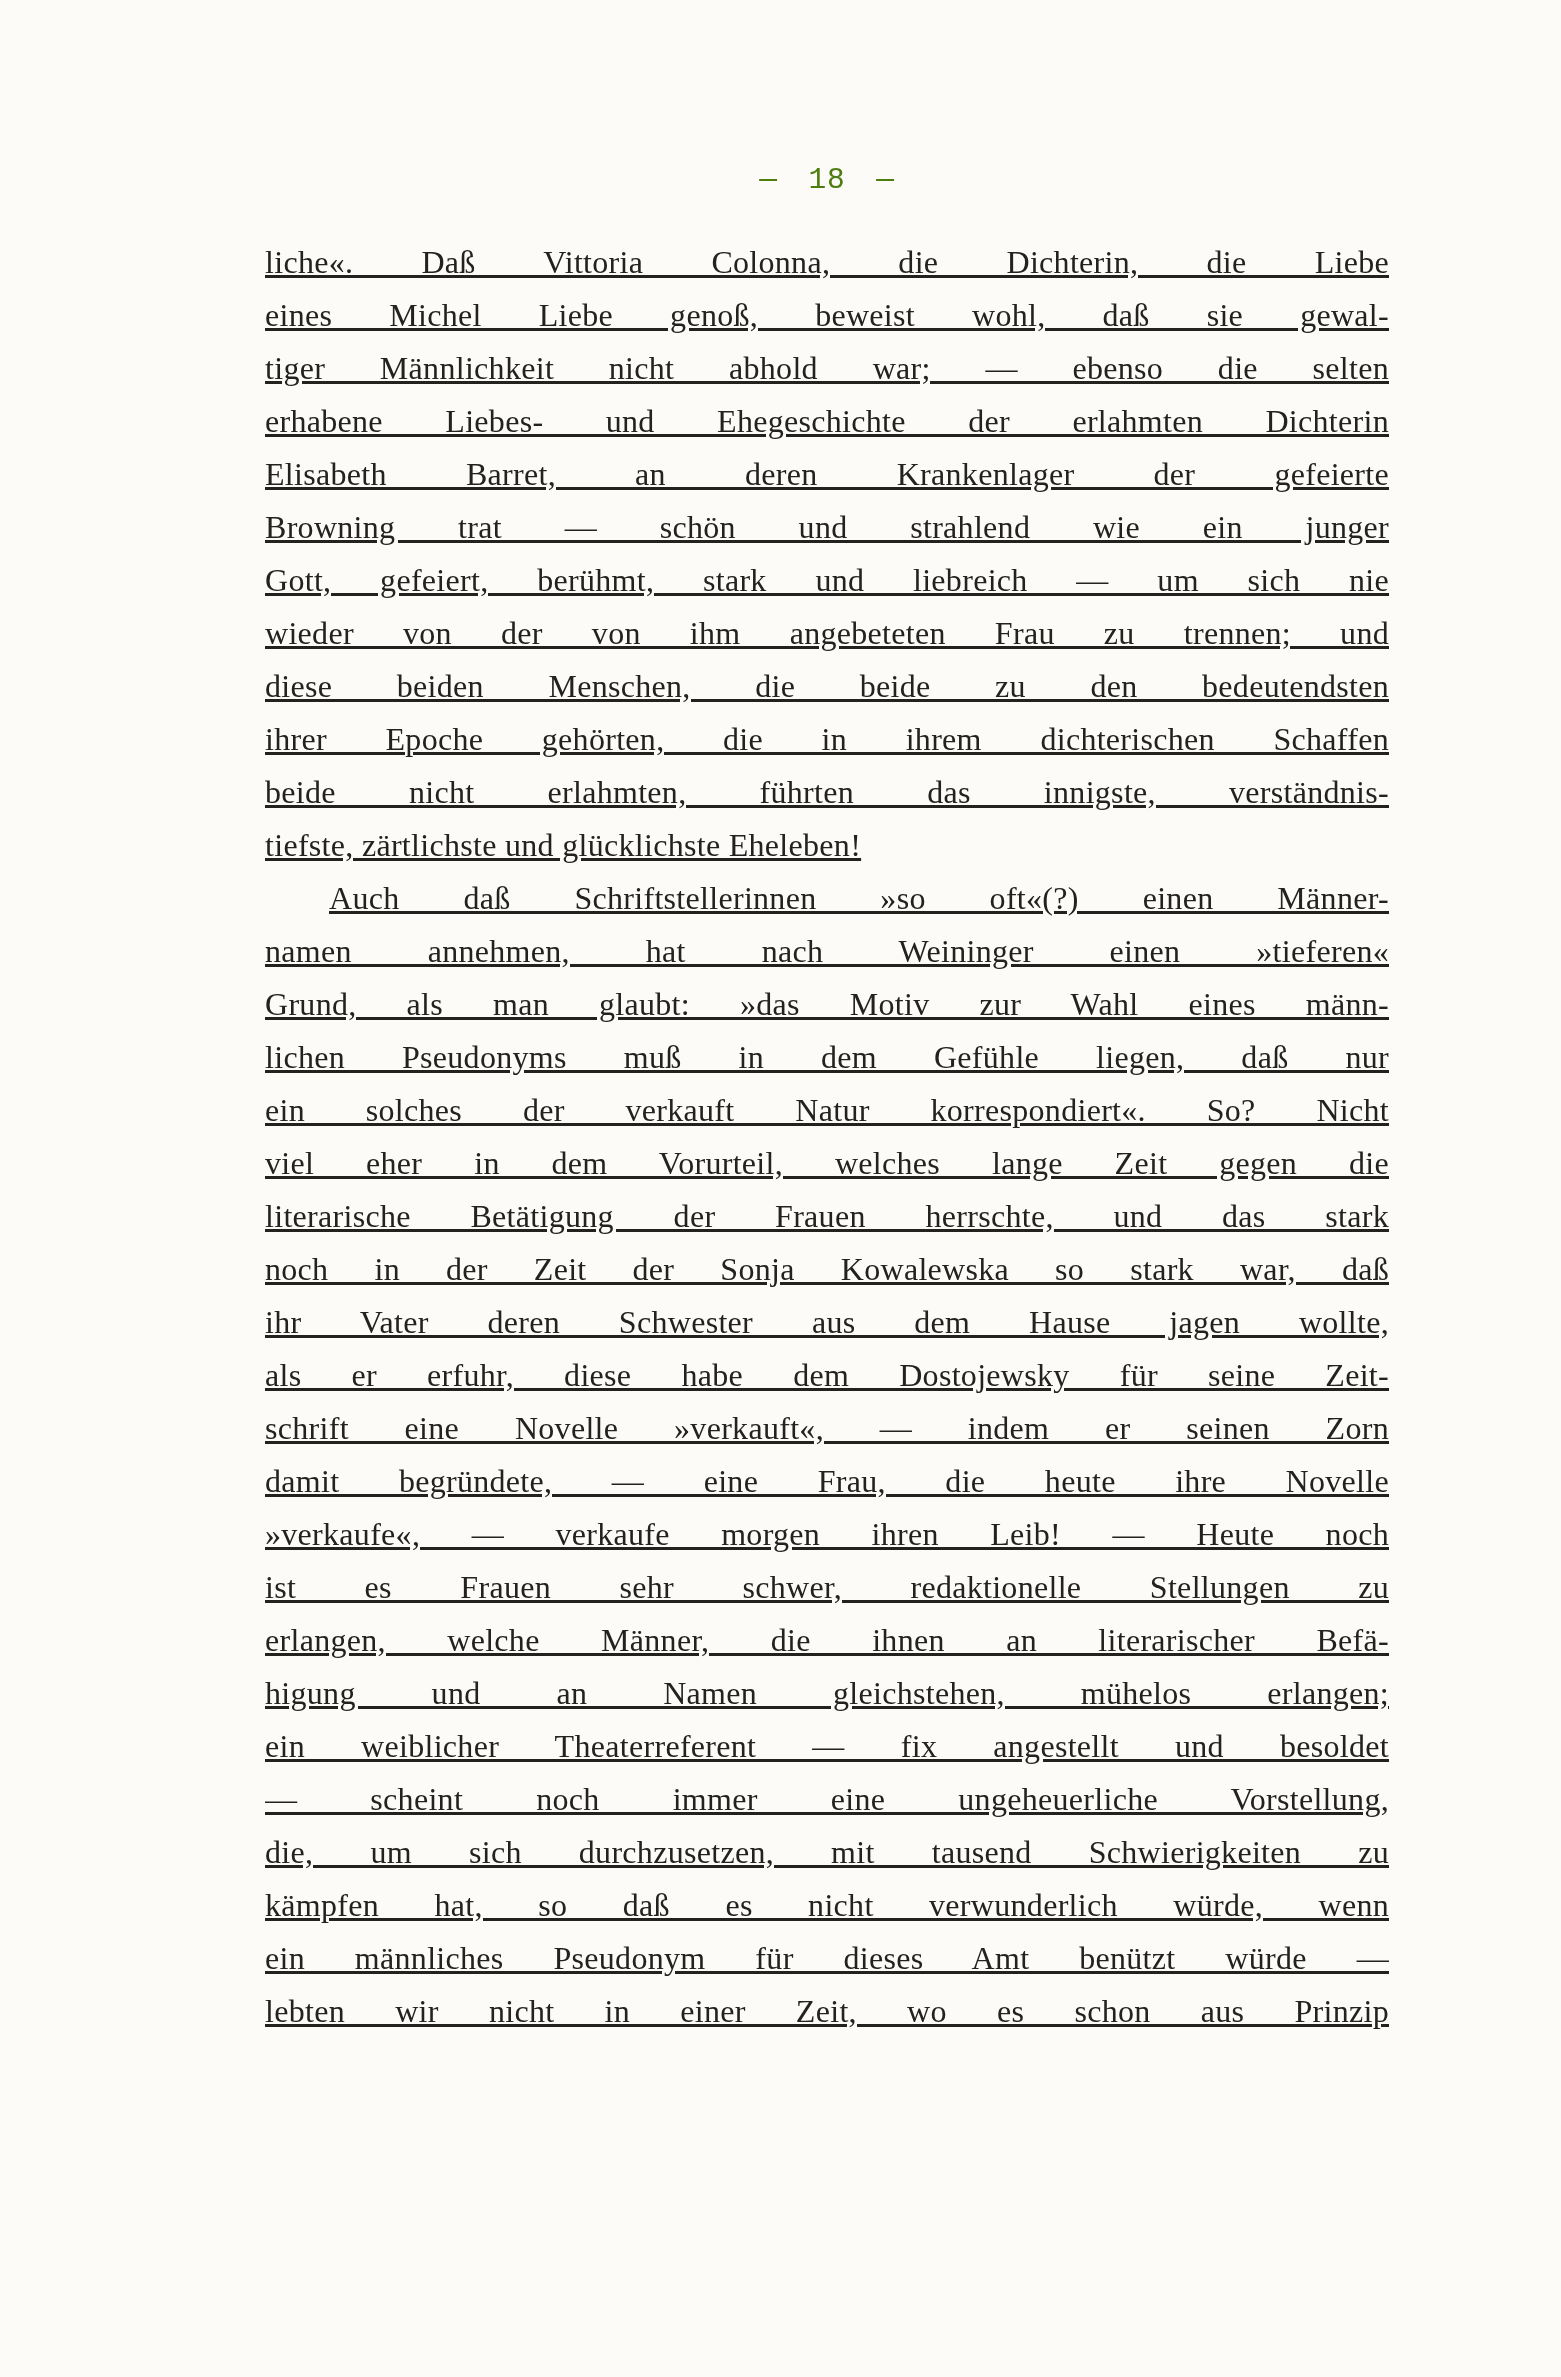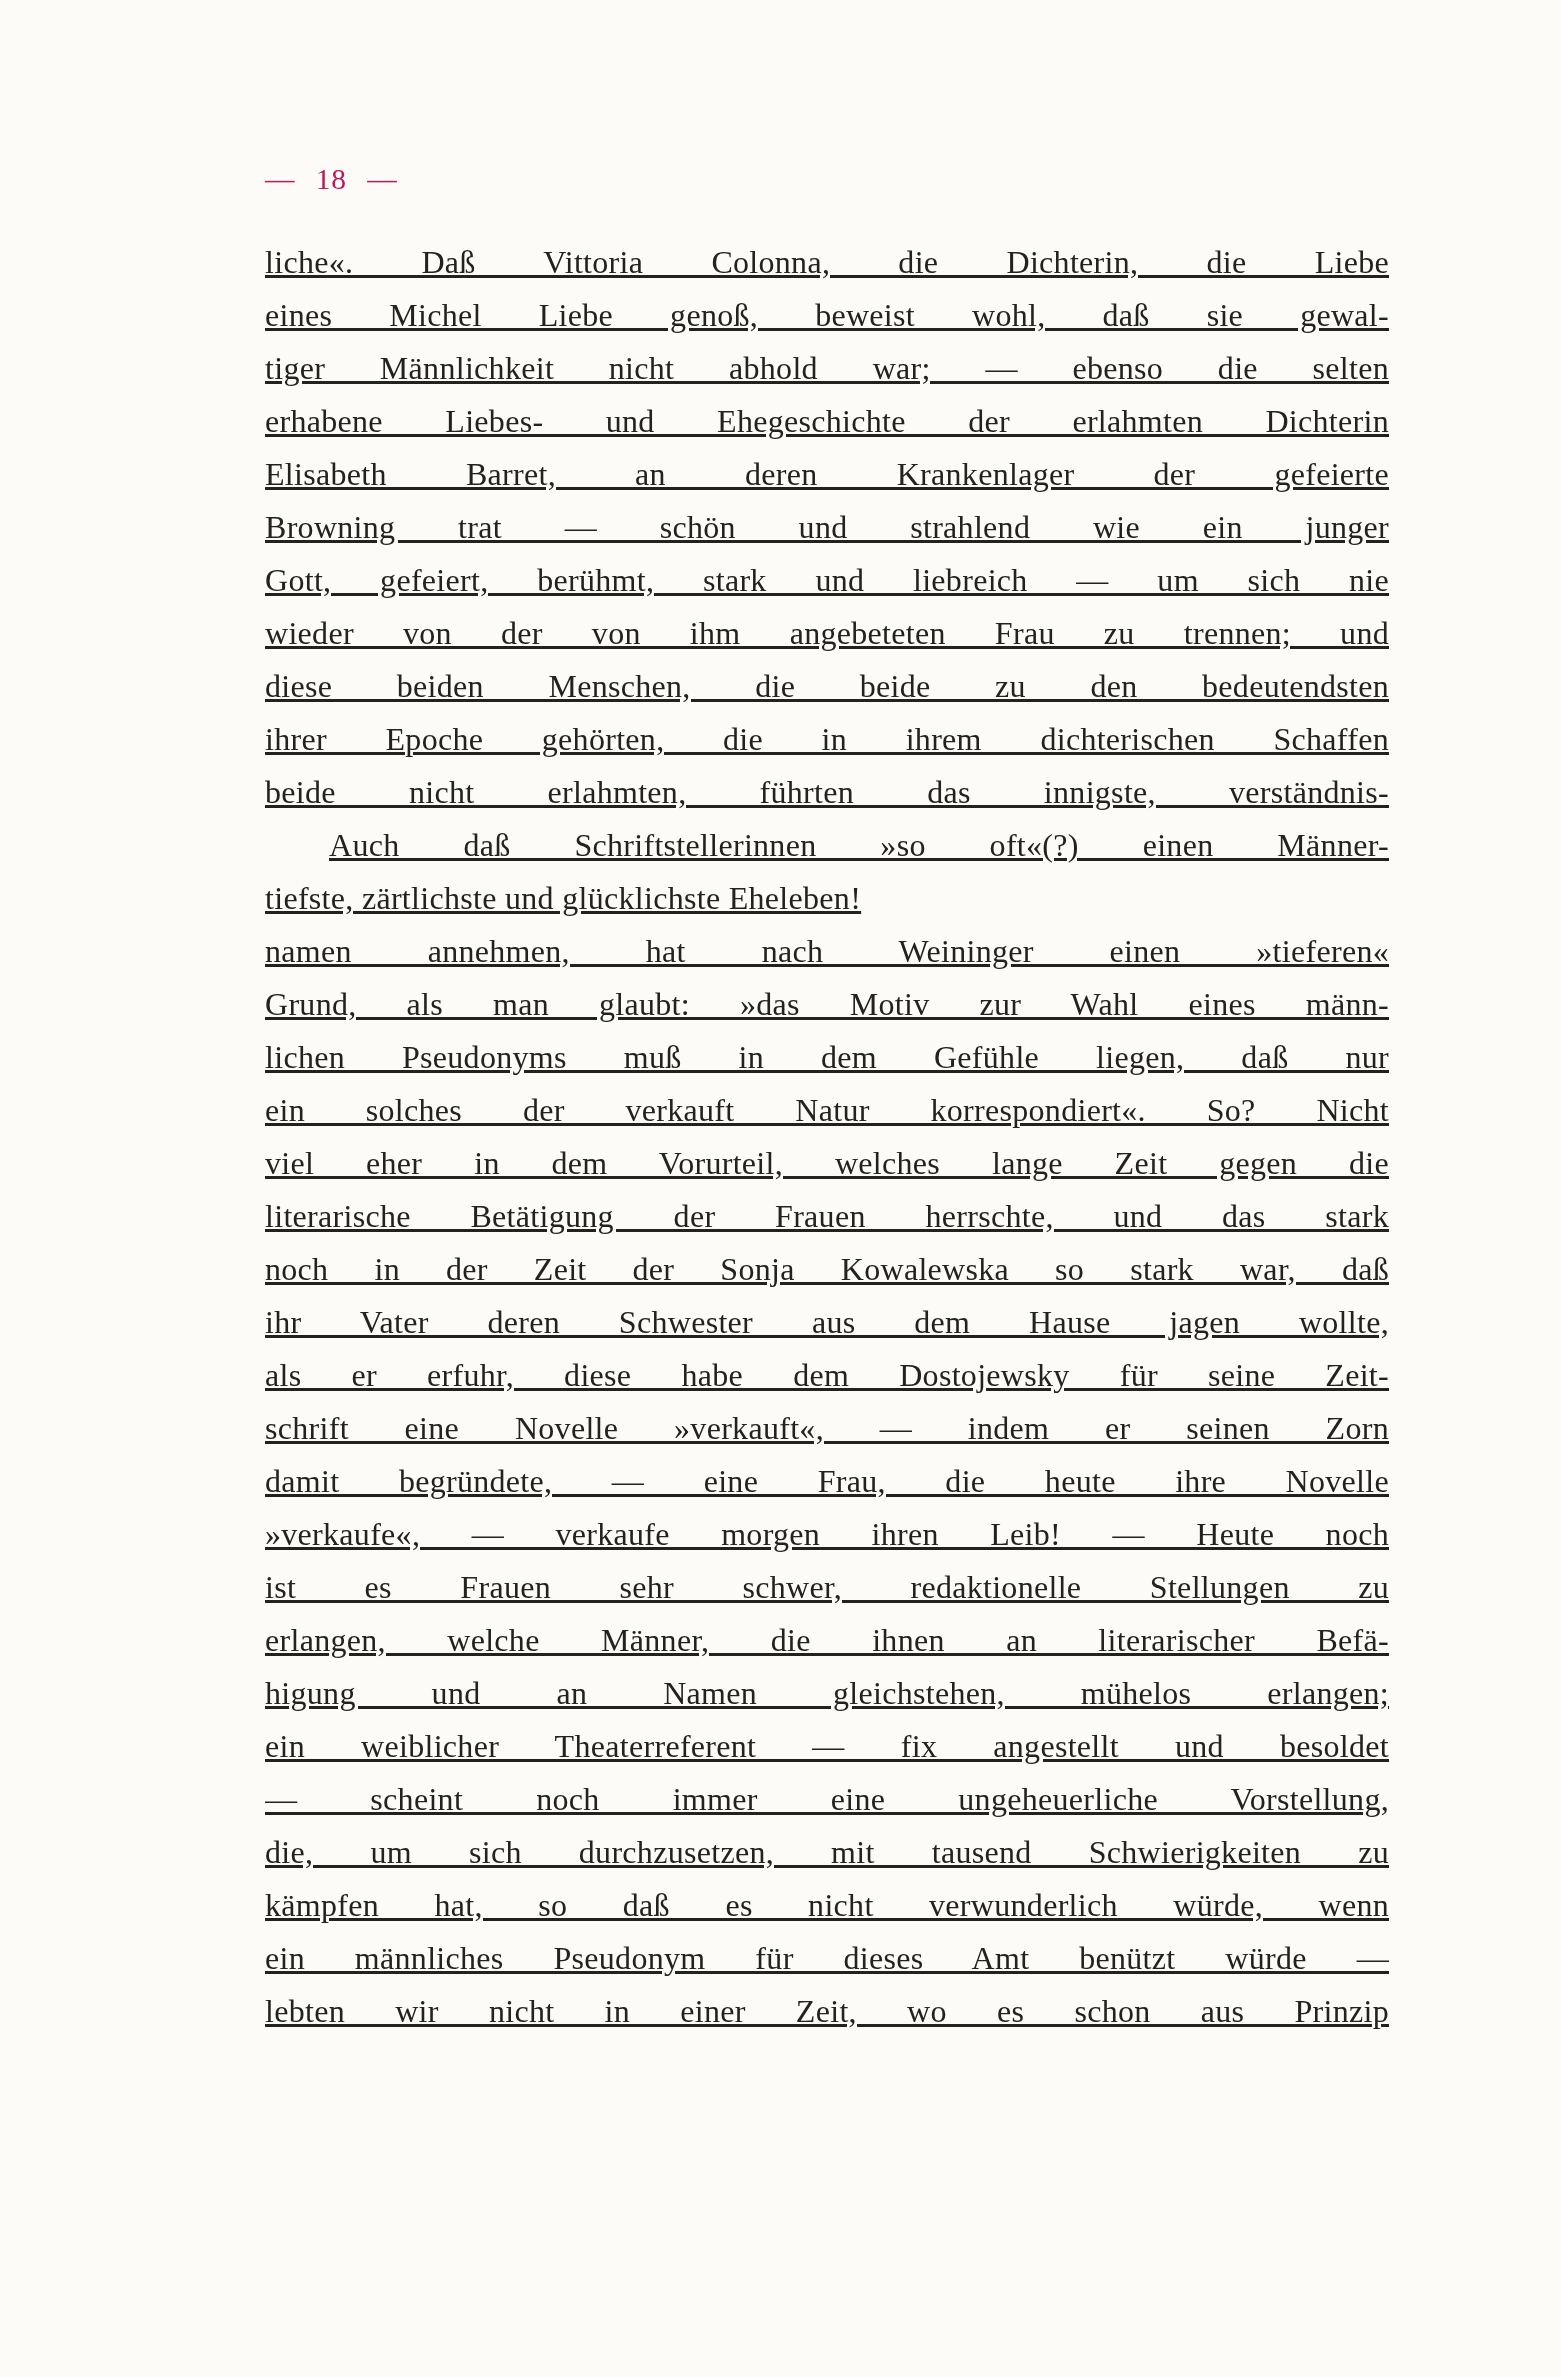--- a/index.html
+++ b/index.html
@@ -14,24 +14,26 @@
     background: #fcfbf8;
     overflow: hidden;
     font-family: "Liberation Serif", "DejaVu Serif", serif;
     color: #232220;
   }
   .page-header {
     position: absolute;
     top: 163px;
     left: 265px;
     width: 1124px;
+    text-align: center;
     font-size: 29.5px;
     letter-spacing: 0.9px;
     word-spacing: 12px;
-    color: #be185d;
+    color: #4d7c0f;
+    font-family: Liberation Mono, monospace;
   }
   .text-block {
     position: absolute;
     top: 236px;
     left: 265px;
     width: 1124px;
     font-size: 32px;
     line-height: 53px;
     letter-spacing: 0.3px;
   }
@@ -63,22 +65,22 @@
       <div class="text-line">eines Michel Liebe genoß, beweist wohl, daß sie gewal-</div>
       <div class="text-line">tiger Männlichkeit nicht abhold war; — ebenso die selten</div>
       <div class="text-line">erhabene Liebes- und Ehegeschichte der erlahmten Dichterin</div>
       <div class="text-line">Elisabeth Barret, an deren Krankenlager der gefeierte</div>
       <div class="text-line">Browning trat — schön und strahlend wie ein junger</div>
       <div class="text-line">Gott, gefeiert, berühmt, stark und liebreich — um sich nie</div>
       <div class="text-line">wieder von der von ihm angebeteten Frau zu trennen; und</div>
       <div class="text-line">diese beiden Menschen, die beide zu den bedeutendsten</div>
       <div class="text-line">ihrer Epoche gehörten, die in ihrem dichterischen Schaffen</div>
       <div class="text-line">beide nicht erlahmten, führten das innigste, verständnis-</div>
+      <div class="text-line flush">tiefste, zärtlichste und glücklichste Eheleben!</div>
       <div class="text-line indent">Auch daß Schriftstellerinnen »so oft«(?) einen Männer-</div>
-      <div class="text-line flush">tiefste, zärtlichste und glücklichste Eheleben!</div>
       <div class="text-line">namen annehmen, hat nach Weininger einen »tieferen«</div>
       <div class="text-line">Grund, als man glaubt: »das Motiv zur Wahl eines männ-</div>
       <div class="text-line">lichen Pseudonyms muß in dem Gefühle liegen, daß nur</div>
       <div class="text-line">ein solches der verkauft Natur korrespondiert«. So? Nicht</div>
       <div class="text-line">viel eher in dem Vorurteil, welches lange Zeit gegen die</div>
       <div class="text-line">literarische Betätigung der Frauen herrschte, und das stark</div>
       <div class="text-line">noch in der Zeit der Sonja Kowalewska so stark war, daß</div>
       <div class="text-line">ihr Vater deren Schwester aus dem Hause jagen wollte,</div>
       <div class="text-line">als er erfuhr, diese habe dem Dostojewsky für seine Zeit-</div>
       <div class="text-line">schrift eine Novelle »verkauft«, — indem er seinen Zorn</div>

